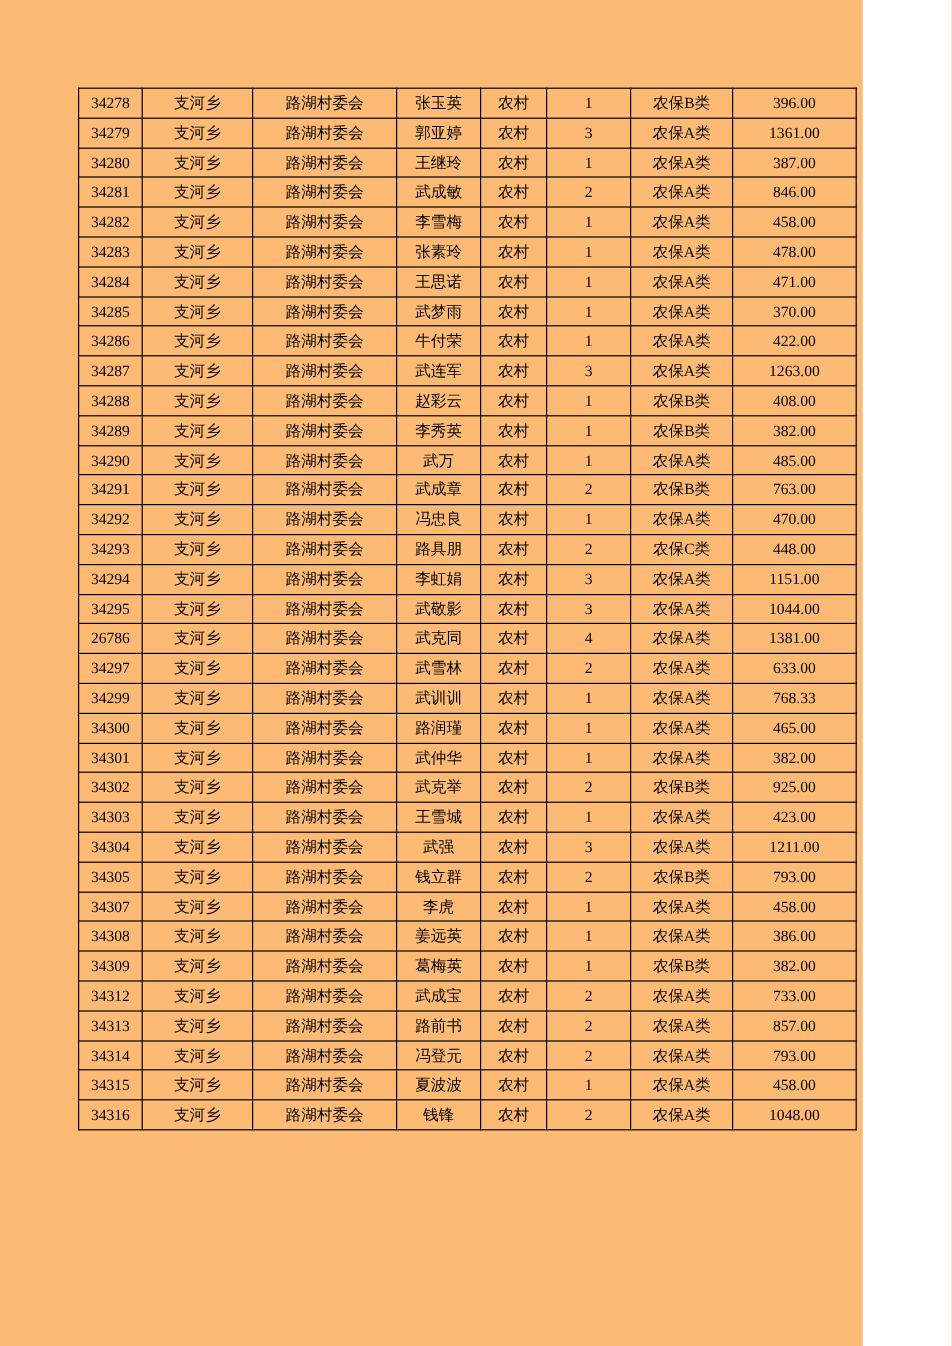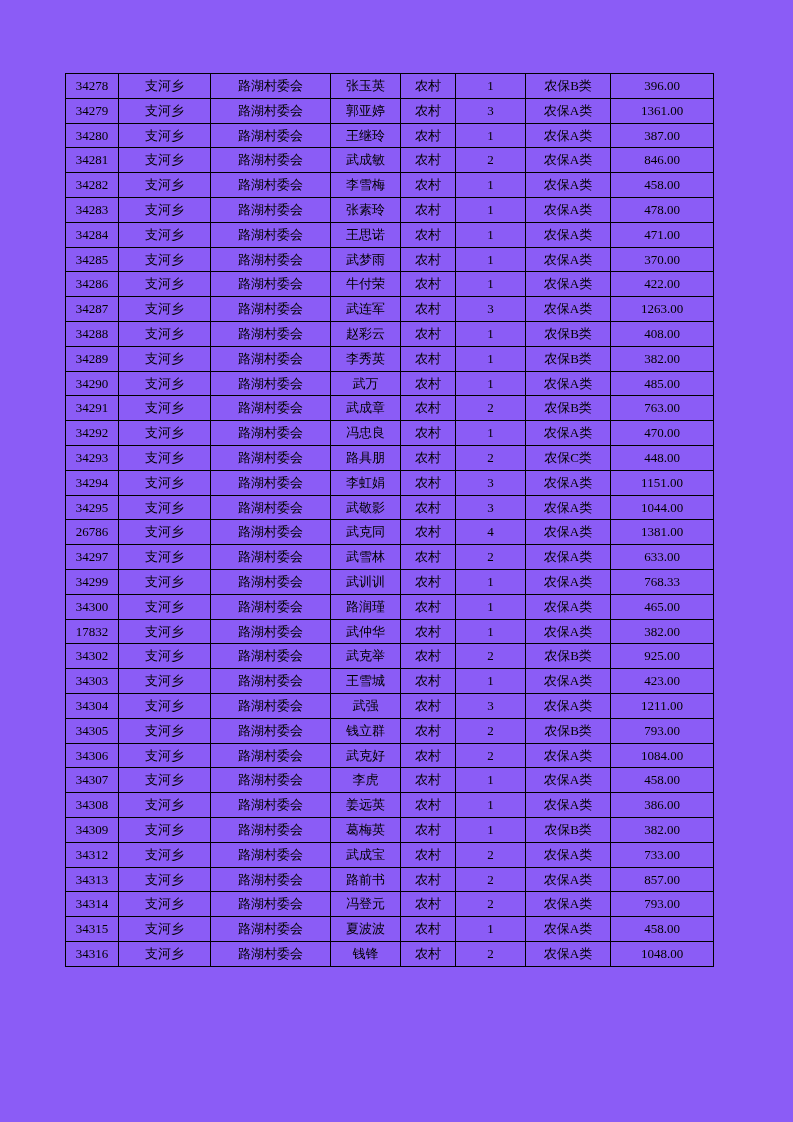--- a/index.html
+++ b/index.html
@@ -8,23 +8,23 @@
   }
   body {
     width: 793px;
     height: 1122px;
     background: #ffffff;
     font-family: "Liberation Serif", "DejaVu Serif", serif;
     color: #000000;
   }
   .page {
     position: relative;
-    width: 793px;
+    width: 719px;
     height: 1122px;
-    background: #8b5cf6;
+    background: #fdba74;
     overflow: hidden;
   }
   table.data-table {
     position: absolute;
     left: 65px;
     top: 73px;
     width: 648px;
     border-collapse: collapse;
     table-layout: fixed;
   }
@@ -282,21 +282,21 @@
           <td class="c0">34300</td>
           <td class="c1">支河乡</td>
           <td class="c2">路湖村委会</td>
           <td class="c3">路润瑾</td>
           <td class="c4">农村</td>
           <td class="c5">1</td>
           <td class="c6">农保A类</td>
           <td class="c7">465.00</td>
         </tr>
         <tr>
-          <td class="c0">17832</td>
+          <td class="c0">34301</td>
           <td class="c1">支河乡</td>
           <td class="c2">路湖村委会</td>
           <td class="c3">武仲华</td>
           <td class="c4">农村</td>
           <td class="c5">1</td>
           <td class="c6">农保A类</td>
           <td class="c7">382.00</td>
         </tr>
         <tr>
           <td class="c0">34302</td>
@@ -330,30 +330,20 @@
         </tr>
         <tr>
           <td class="c0">34305</td>
           <td class="c1">支河乡</td>
           <td class="c2">路湖村委会</td>
           <td class="c3">钱立群</td>
           <td class="c4">农村</td>
           <td class="c5">2</td>
           <td class="c6">农保B类</td>
           <td class="c7">793.00</td>
-        </tr>
-        <tr>
-          <td class="c0">34306</td>
-          <td class="c1">支河乡</td>
-          <td class="c2">路湖村委会</td>
-          <td class="c3">武克好</td>
-          <td class="c4">农村</td>
-          <td class="c5">2</td>
-          <td class="c6">农保A类</td>
-          <td class="c7">1084.00</td>
         </tr>
         <tr>
           <td class="c0">34307</td>
           <td class="c1">支河乡</td>
           <td class="c2">路湖村委会</td>
           <td class="c3">李虎</td>
           <td class="c4">农村</td>
           <td class="c5">1</td>
           <td class="c6">农保A类</td>
           <td class="c7">458.00</td>

